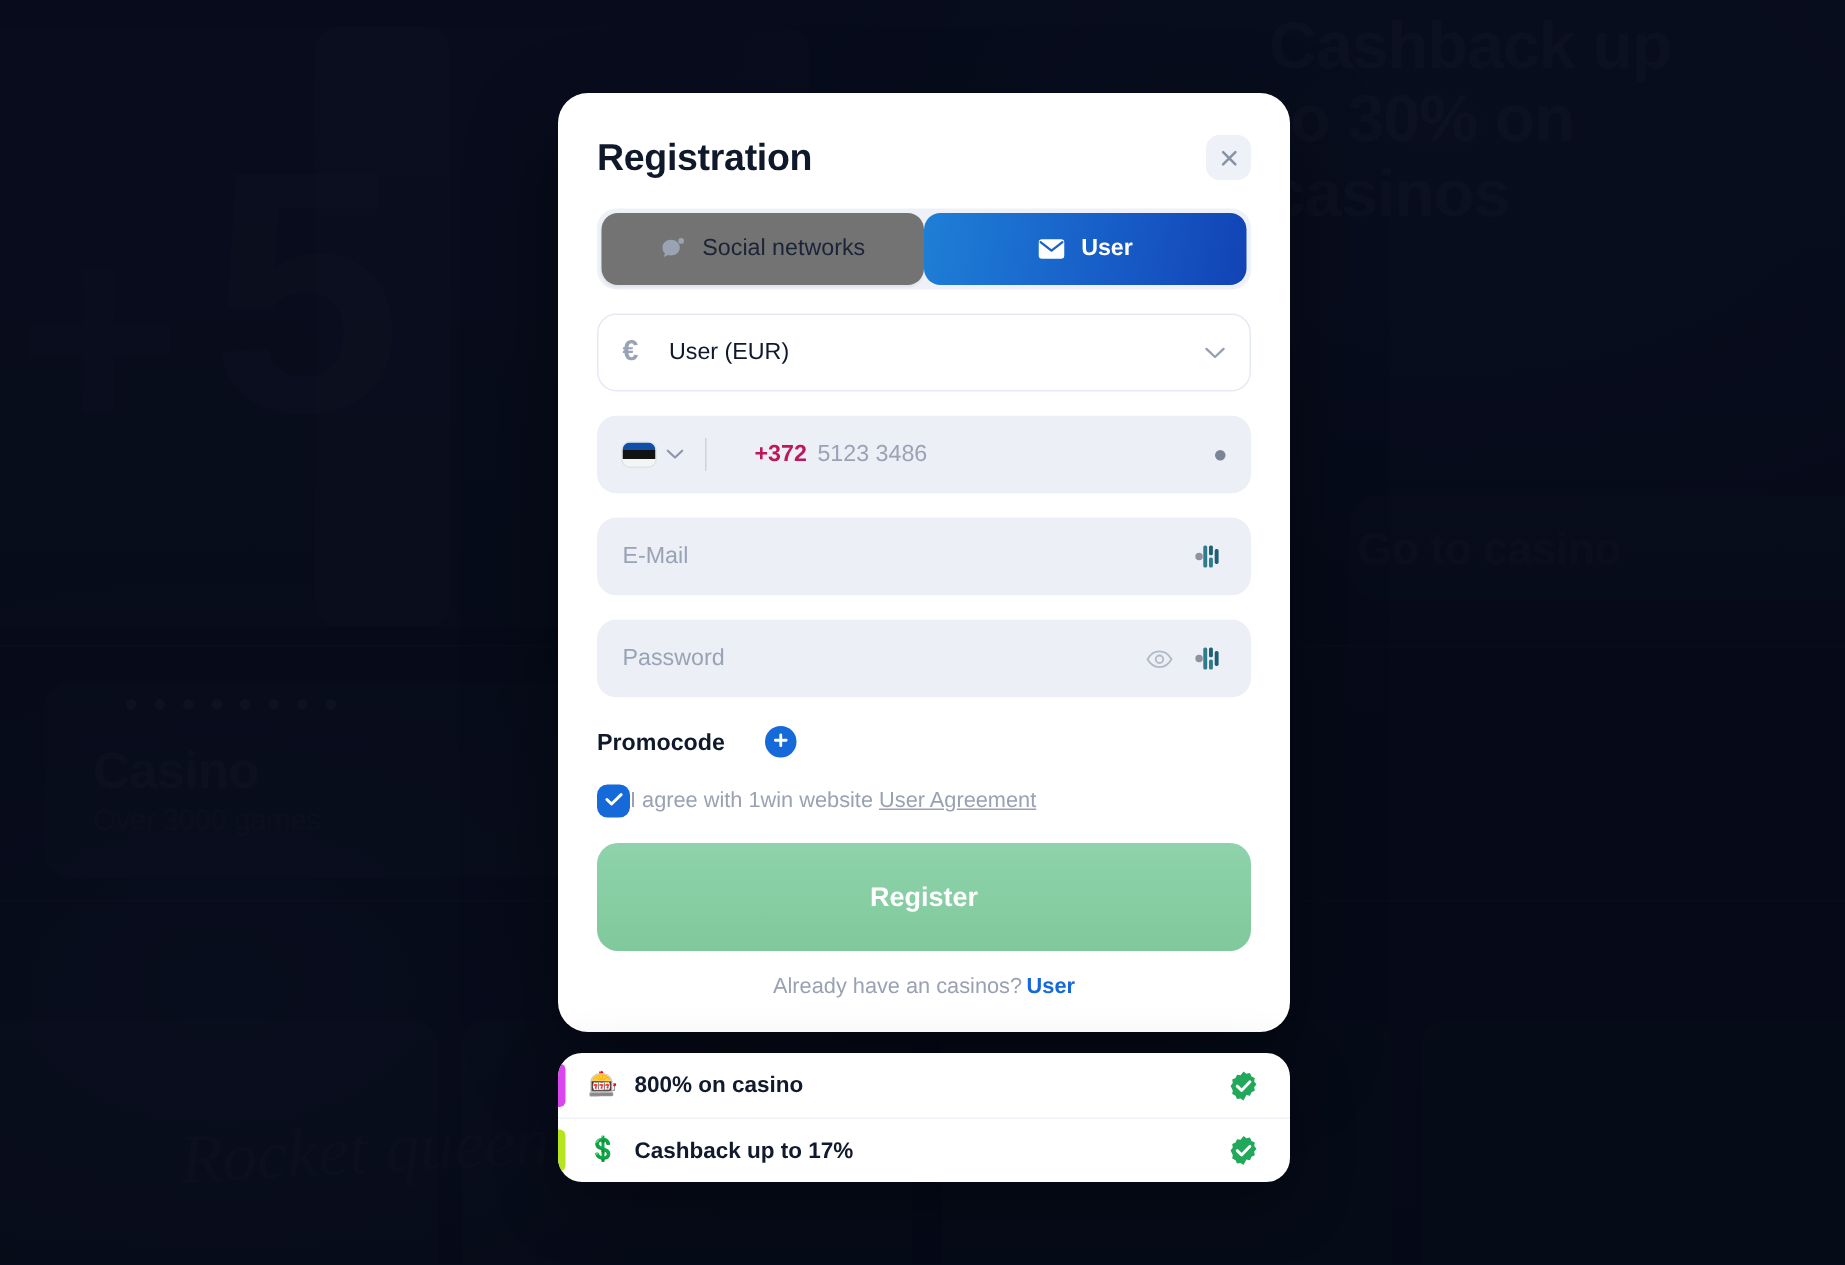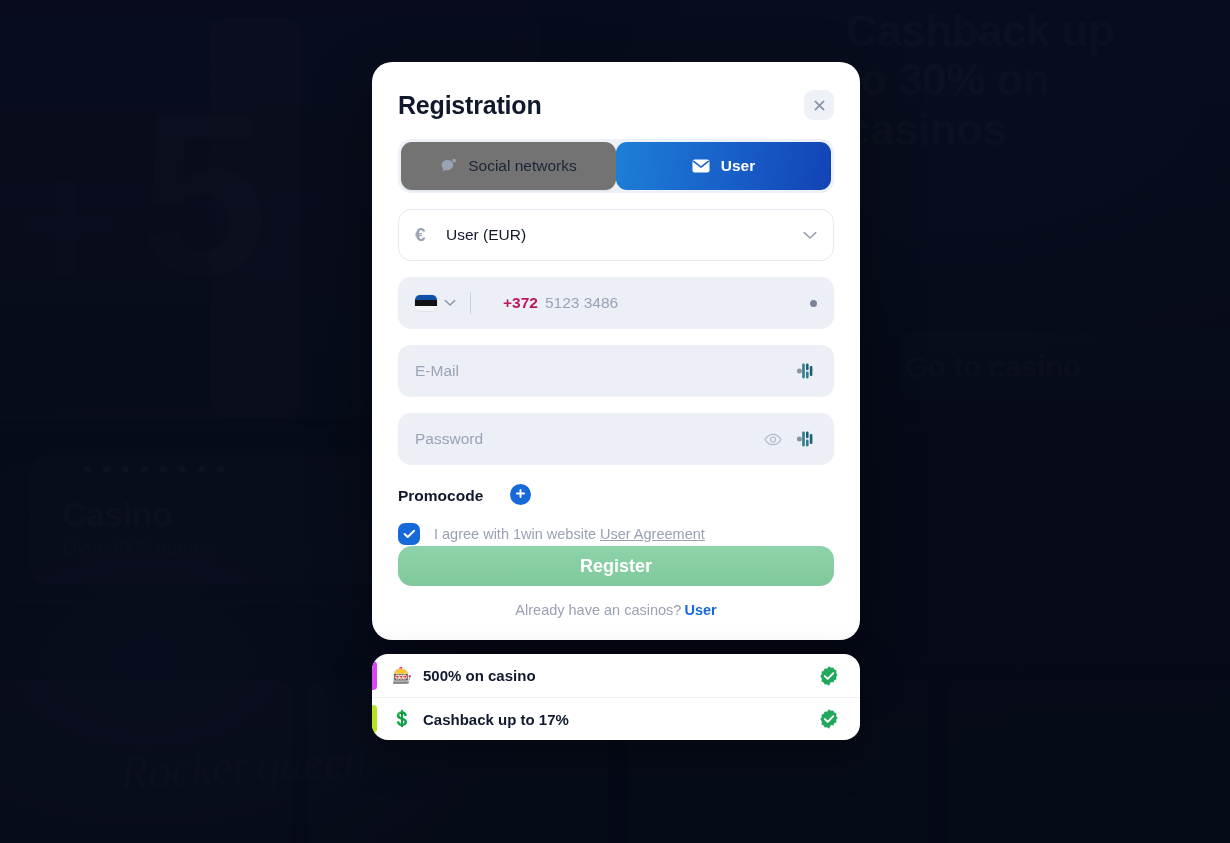--- a/index.html
+++ b/index.html
@@ -317,21 +317,20 @@
     justify-content: center;
     cursor: pointer;
     flex: none;
   }
 
   
   .agree-row {
     margin-top: 18px;
     display: flex;
     align-items: center;
-    gap: 14px;
   }
   .cbox {
     width: 22px; height: 22px;
     border-radius: 7px;
     background: #1669d8;
     display: flex;
     align-items: center;
     justify-content: center;
     cursor: pointer;
     flex: none;
@@ -341,23 +340,23 @@
     color: #99a1b2;
   }
   .agree-link {
     color: #99a1b2;
     text-decoration: underline;
     cursor: pointer;
   }
 
   
   .register-btn {
-    margin-top: 1px;
+    margin-top: 17px;
     width: 100%;
-    height: 40px;
+    height: 72px;
     border-radius: 14px;
     border: none;
     background: linear-gradient(180deg, #8ed3ab 0%, #80c99c 100%);
     color: #ffffff;
     font-size: 18px;
     font-weight: bold;
     font-family: inherit;
     cursor: pointer;
   }
 
@@ -595,21 +594,21 @@
     <div class="login-row">
       <span>Already have an casinos?</span><span class="login-link">User</span>
     </div>
   </div>
 
   <div class="bonus-card">
 
     <div class="bonus-row">
       <span class="bonus-accent" style="background:#d946ef"></span>
       <span class="bonus-emoji">🎰</span>
-      <span class="bonus-text">500% on casino</span>
+      <span class="bonus-text">800% on casino</span>
       <span class="check-badge">
         <svg width="22" height="22" viewBox="0 0 24 24">
           <path d="M12 1.4l2.1 1.6 2.6-.4 1.1 2.4 2.4 1.1-.4 2.6 1.6 2.1-1.6 2.1.4 2.6-2.4 1.1-1.1 2.4-2.6-.4L12 22.6l-2.1-1.6-2.6.4-1.1-2.4-2.4-1.1.4-2.6L2.6 12l1.6-2.1-.4-2.6 2.4-1.1 1.1-2.4 2.6.4L12 1.4Z" fill="#21a85a"></path>
           <path d="M7.4 12.1 L10.6 15.2 L16.7 8.9" stroke="#ffffff" stroke-width="2.1" stroke-linecap="round" stroke-linejoin="round" fill="none"></path>
         </svg>
       </span>
     </div>
 
     <div class="bonus-row">
       <span class="bonus-accent" style="background:#b5e61d"></span>

